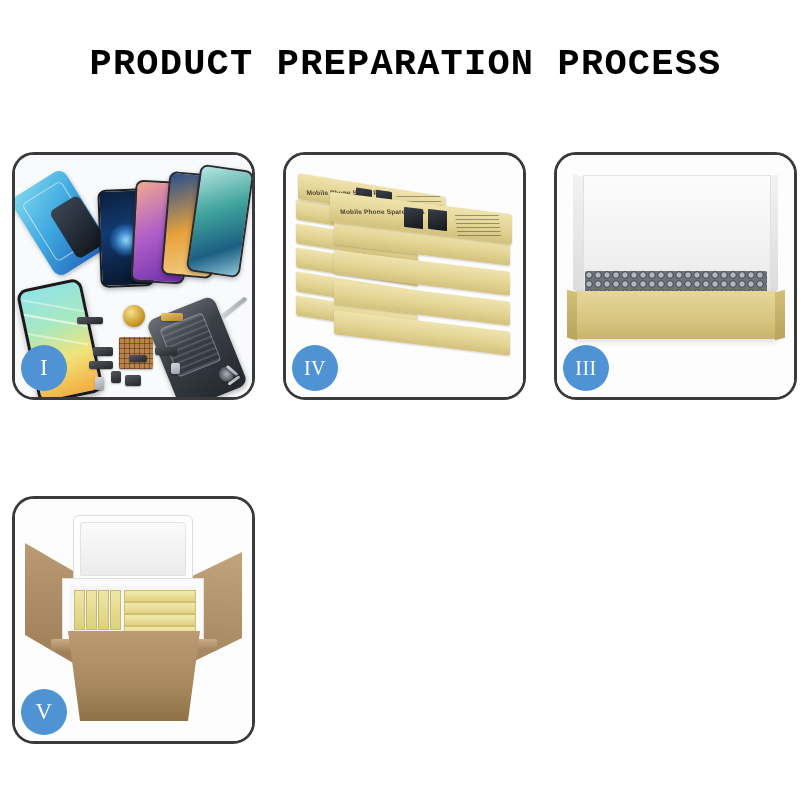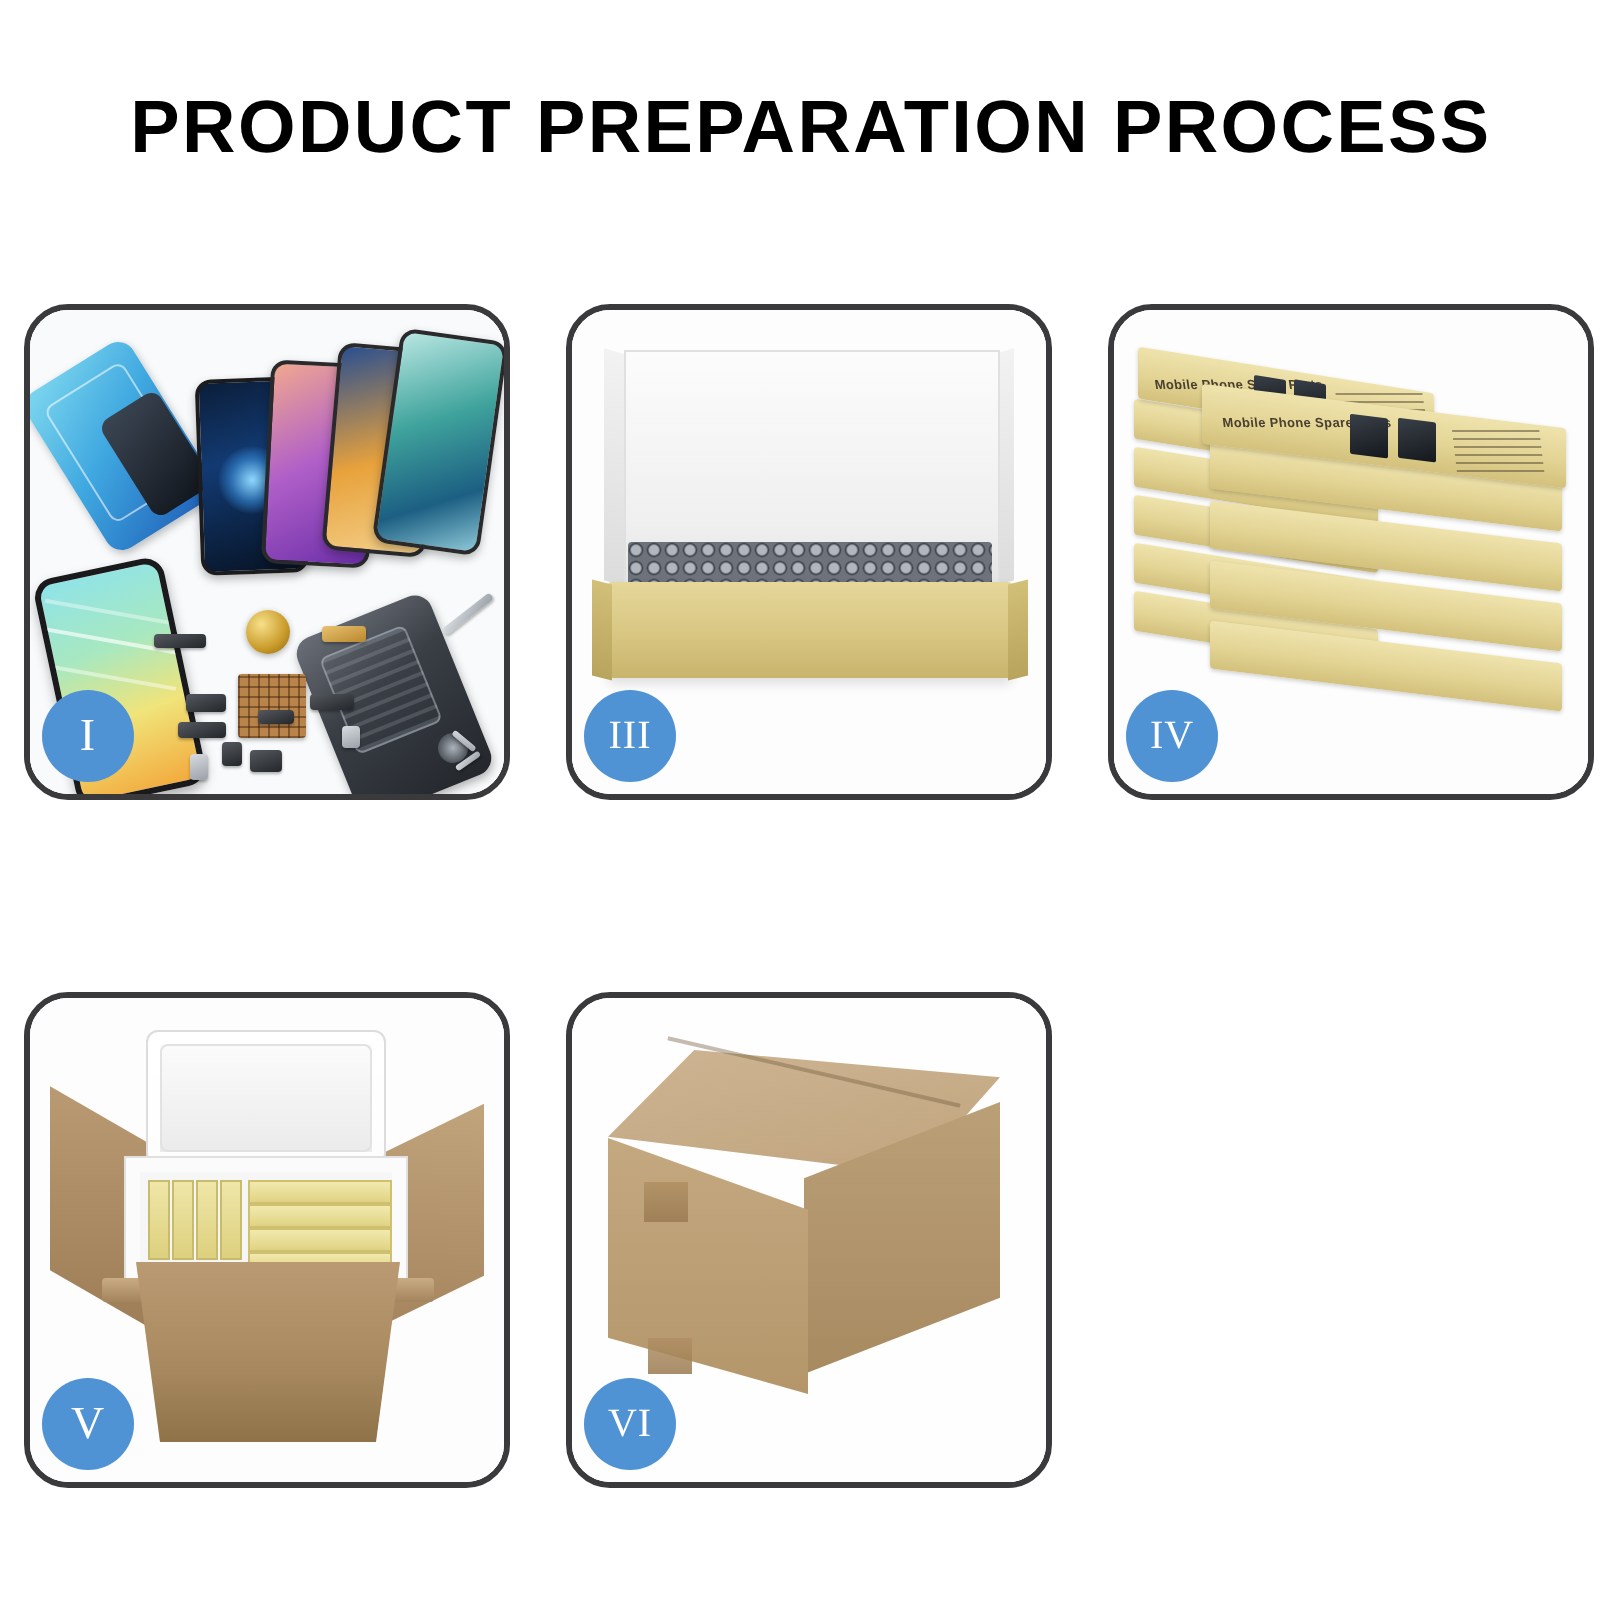--- a/index.html
+++ b/index.html
@@ -15,21 +15,21 @@
     position: relative;
   }
 
   
   .header {
     width: 811px;
     padding-top: 42px;
     text-align: center;
   }
   .title {
-    font-family: Liberation Sans, sans-serif;
+    font-family: Liberation Mono, monospace;
     font-size: 37px;
     font-weight: 700;
     letter-spacing: 1.2px;
     color: #000000;
     line-height: 44px;
     margin: 0;
     white-space: nowrap;
   }
   .subtitle {
     font-family: "Liberation Sans", sans-serif;
@@ -448,63 +448,63 @@
       <div class="part light" style="left:210px; top:214px; width:14px; height:3px; transform:rotate(40deg);"></div>
       <div class="part light" style="left:212px; top:224px; width:14px; height:3px; transform:rotate(-35deg);"></div>
       <div class="part light" style="left:204px; top:150px; width:30px; height:4px; transform:rotate(-38deg);"></div>
     </div>
     <div class="badge">I</div>
   </div>
 
 
   <div class="panel">
     <div class="panel-inner">
+      <div class="p4-bg"></div>
+      <div class="stack">
+
+        <div class="sbox" style="left:2px;  top:28px;  width:122px; height:20px; transform:skewY(9deg);"></div>
+        <div class="sbox" style="left:2px;  top:52px;  width:122px; height:20px; transform:skewY(9deg);"></div>
+        <div class="sbox" style="left:2px;  top:76px;  width:122px; height:20px; transform:skewY(9deg);"></div>
+        <div class="sbox" style="left:2px;  top:100px; width:122px; height:20px; transform:skewY(9deg);"></div>
+        <div class="sbox" style="left:2px;  top:124px; width:122px; height:20px; transform:skewY(9deg);"></div>
+
+        <div class="sbox" style="left:4px; top:4px; width:148px; height:26px; transform:skewY(9deg);">
+          <div class="sbox-label" style="left:8px; top:8px; transform:rotate(-9deg);">Mobile Phone Spare Parts</div>
+          <div class="sbox-img" style="left:58px; top:5px; width:16px; height:17px;"></div>
+          <div class="sbox-img" style="left:78px; top:4px; width:16px; height:17px;"></div>
+          <div class="sbox-lines" style="left:100px; top:3px; transform:rotate(-9deg);"></div>
+        </div>
+
+        <div class="sbox" style="left:40px; top:50px;  width:176px; height:24px; transform:skewY(7deg);"></div>
+        <div class="sbox" style="left:40px; top:80px;  width:176px; height:24px; transform:skewY(7deg);"></div>
+        <div class="sbox" style="left:40px; top:110px; width:176px; height:24px; transform:skewY(7deg);"></div>
+        <div class="sbox" style="left:40px; top:140px; width:176px; height:24px; transform:skewY(7deg);"></div>
+
+        <div class="sbox" style="left:36px; top:22px; width:182px; height:30px; transform:skewY(7deg);">
+          <div class="sbox-label" style="left:10px; top:10px; transform:rotate(-7deg);">Mobile Phone Spare Parts</div>
+          <div class="sbox-img" style="left:74px; top:6px; width:19px; height:20px;"></div>
+          <div class="sbox-img" style="left:98px; top:5px; width:19px; height:20px;"></div>
+          <div class="sbox-lines" style="left:126px; top:4px; transform:rotate(-7deg);"></div>
+        </div>
+
+      </div>
+    </div>
+    <div class="badge wide">IV</div>
+  </div>
+
+  <div class="panel">
+    <div class="panel-inner">
       <div class="p3-bg"></div>
       <div class="lid-left"></div>
       <div class="lid-right"></div>
       <div class="lid-back"></div>
       <div class="wrap-fill"></div>
       <div class="box-tray"></div>
     </div>
     <div class="badge wide">III</div>
-  </div>
-
-  <div class="panel">
-    <div class="panel-inner">
-      <div class="p4-bg"></div>
-      <div class="stack">
-
-        <div class="sbox" style="left:2px;  top:28px;  width:122px; height:20px; transform:skewY(9deg);"></div>
-        <div class="sbox" style="left:2px;  top:52px;  width:122px; height:20px; transform:skewY(9deg);"></div>
-        <div class="sbox" style="left:2px;  top:76px;  width:122px; height:20px; transform:skewY(9deg);"></div>
-        <div class="sbox" style="left:2px;  top:100px; width:122px; height:20px; transform:skewY(9deg);"></div>
-        <div class="sbox" style="left:2px;  top:124px; width:122px; height:20px; transform:skewY(9deg);"></div>
-
-        <div class="sbox" style="left:4px; top:4px; width:148px; height:26px; transform:skewY(9deg);">
-          <div class="sbox-label" style="left:8px; top:8px; transform:rotate(-9deg);">Mobile Phone Spare Parts</div>
-          <div class="sbox-img" style="left:58px; top:5px; width:16px; height:17px;"></div>
-          <div class="sbox-img" style="left:78px; top:4px; width:16px; height:17px;"></div>
-          <div class="sbox-lines" style="left:100px; top:3px; transform:rotate(-9deg);"></div>
-        </div>
-
-        <div class="sbox" style="left:40px; top:50px;  width:176px; height:24px; transform:skewY(7deg);"></div>
-        <div class="sbox" style="left:40px; top:80px;  width:176px; height:24px; transform:skewY(7deg);"></div>
-        <div class="sbox" style="left:40px; top:110px; width:176px; height:24px; transform:skewY(7deg);"></div>
-        <div class="sbox" style="left:40px; top:140px; width:176px; height:24px; transform:skewY(7deg);"></div>
-
-        <div class="sbox" style="left:36px; top:22px; width:182px; height:30px; transform:skewY(7deg);">
-          <div class="sbox-label" style="left:10px; top:10px; transform:rotate(-7deg);">Mobile Phone Spare Parts</div>
-          <div class="sbox-img" style="left:74px; top:6px; width:19px; height:20px;"></div>
-          <div class="sbox-img" style="left:98px; top:5px; width:19px; height:20px;"></div>
-          <div class="sbox-lines" style="left:126px; top:4px; transform:rotate(-7deg);"></div>
-        </div>
-
-      </div>
-    </div>
-    <div class="badge wide">IV</div>
   </div>
 
   <div class="panel">
     <div class="panel-inner">
       <div class="p5-bg"></div>
       <div class="flap-l"></div>
       <div class="flap-r"></div>
       <div class="foam-lid"></div>
       <div class="foam-box">
         <div class="yellow-pack" style="left:4px;  width:9px;"></div>
@@ -515,26 +515,14 @@
         <div class="yellow-flat" style="left:54px; top:16px; width:70px; height:10px;"></div>
         <div class="yellow-flat" style="left:54px; top:28px; width:70px; height:10px;"></div>
         <div class="yellow-flat" style="left:54px; top:40px; width:70px; height:8px;"></div>
       </div>
       <div class="carton-rim"></div>
       <div class="carton-body"></div>
     </div>
     <div class="badge">V</div>
   </div>
 
-  <div class="panel">
-    <div class="panel-inner">
-      <div class="p6-bg"></div>
-      <div class="c6-top"></div>
-      <div class="c6-side"></div>
-      <div class="c6-front"></div>
-      <div class="c6-seam" style="left:46px; top:36px; width:150px; height:2px; transform:rotate(13deg);"></div>
-      <div class="c6-tape" style="left:36px; top:92px; width:22px; height:20px;"></div>
-      <div class="c6-tape" style="left:38px; top:170px; width:22px; height:18px;"></div>
-    </div>
-    <div class="badge wide">VI</div>
-  </div>
 
 </div>
 
 </body></html>

